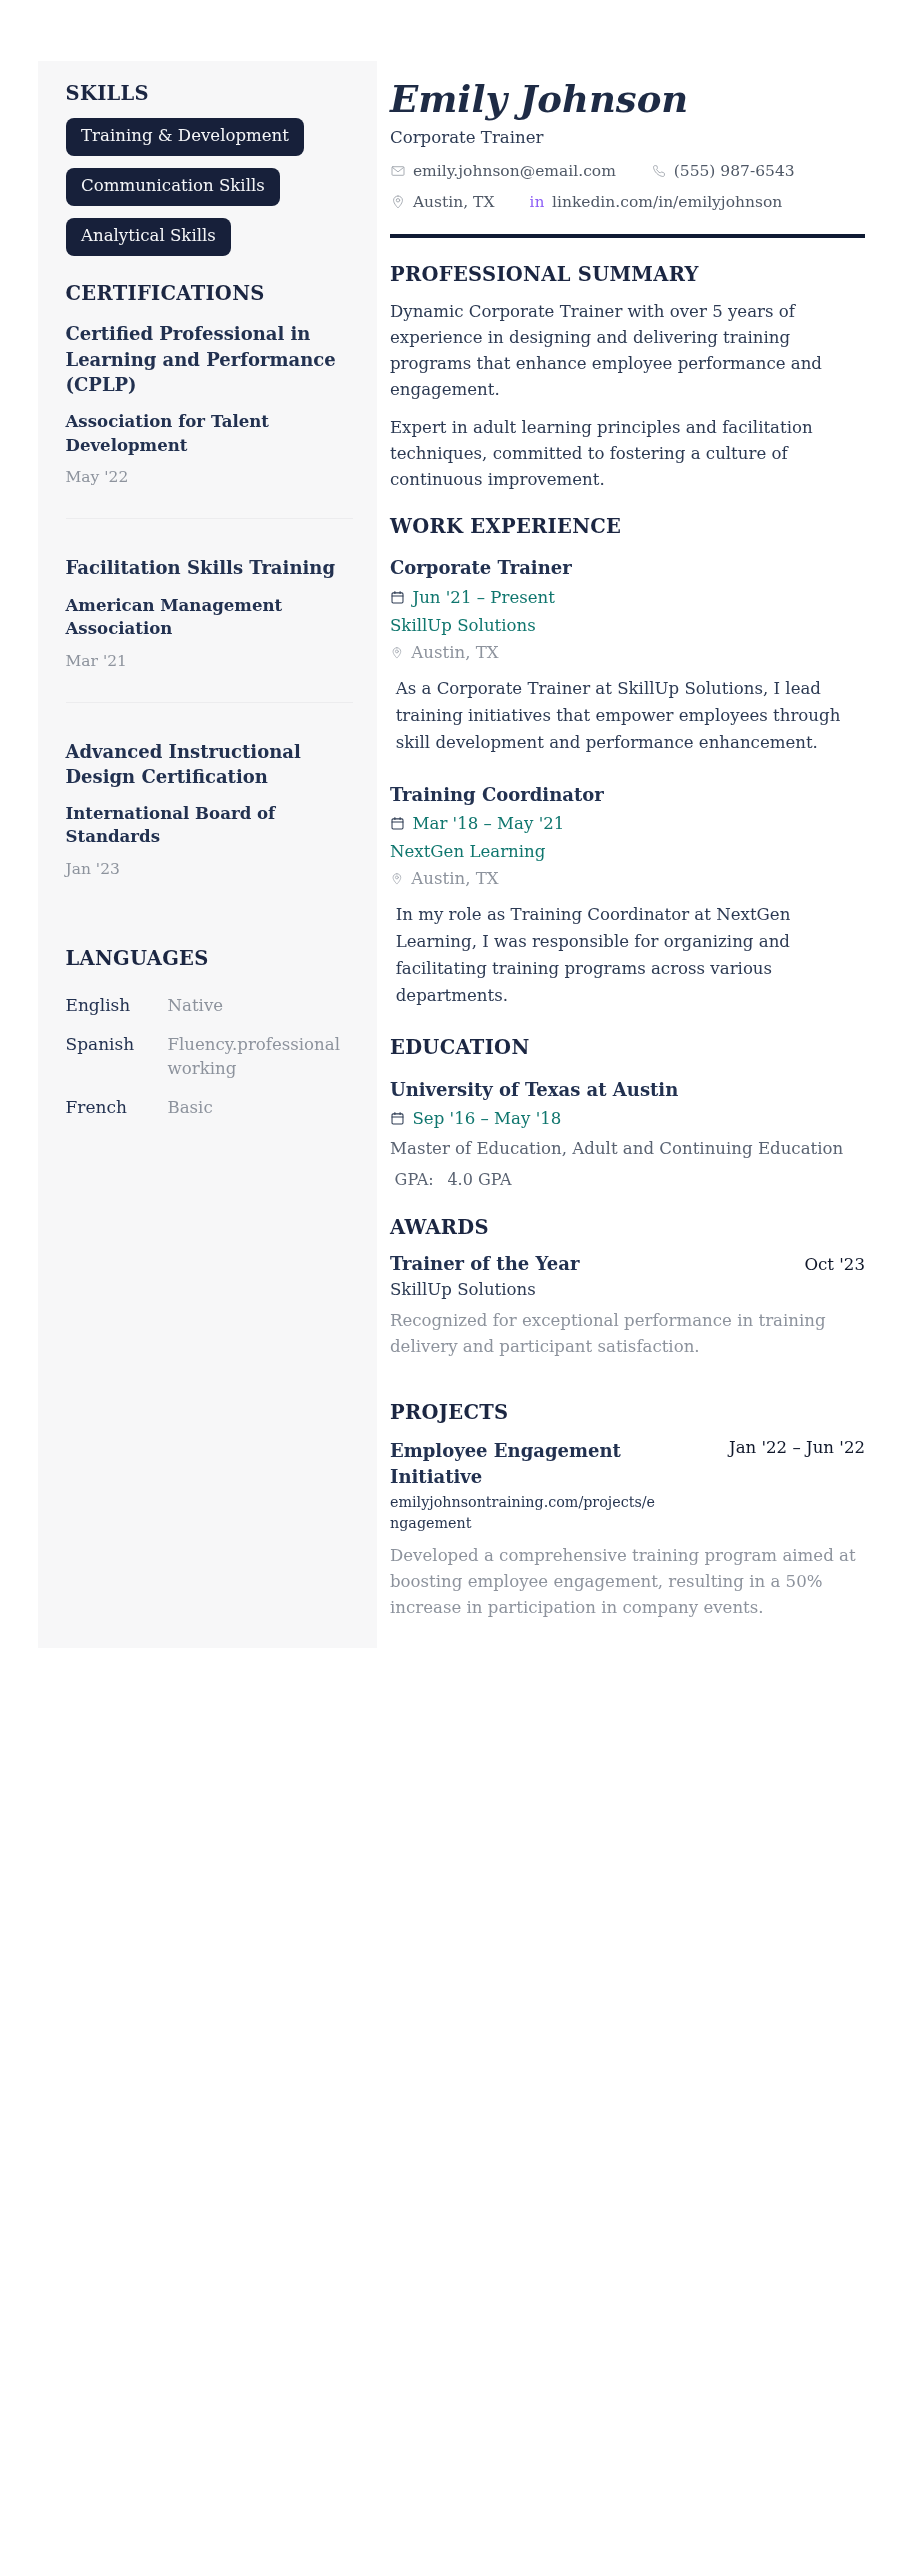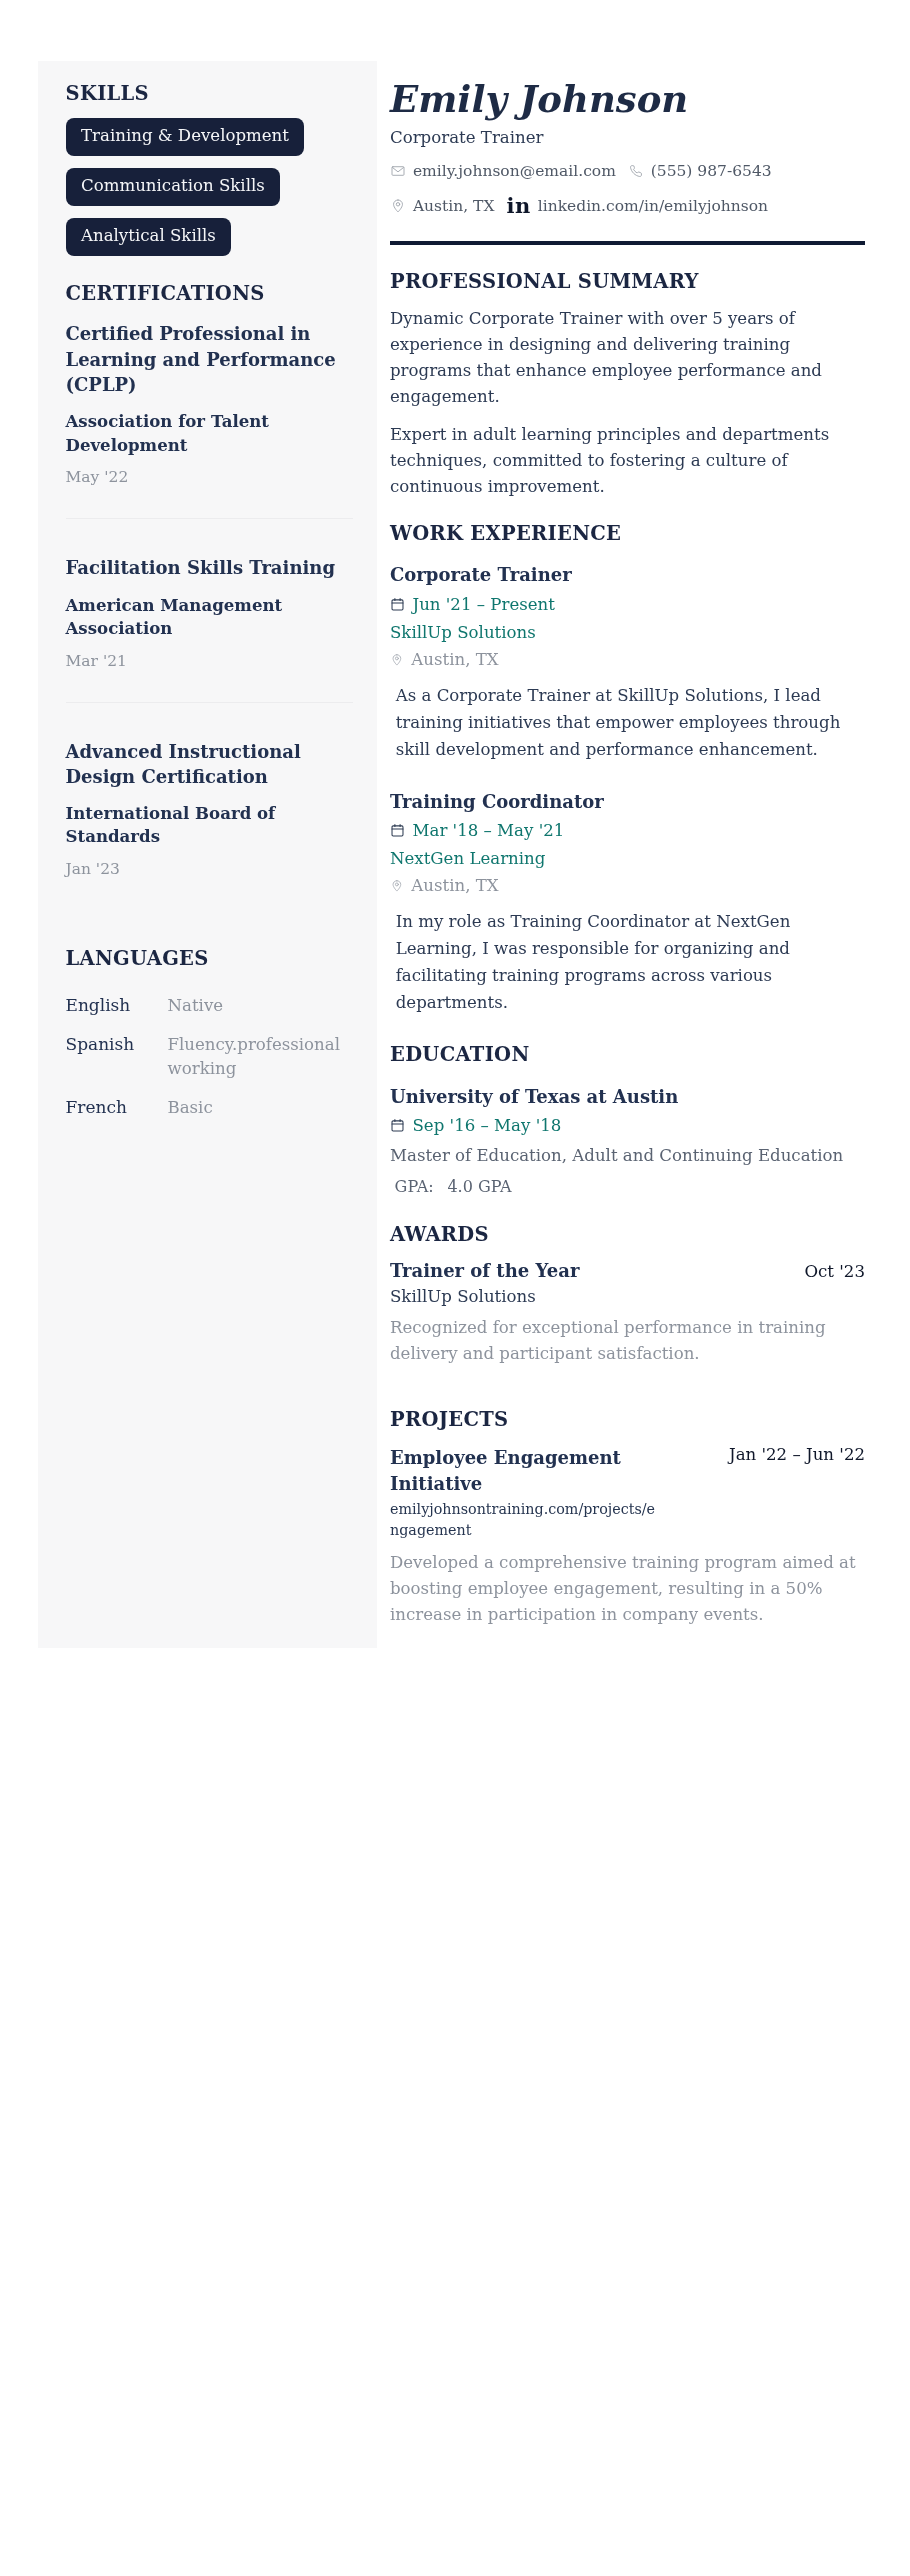--- a/index.html
+++ b/index.html
@@ -37,27 +37,27 @@
   .lang-name { width: 102px; flex: none; font-size: 17px; color: #223150; line-height: 1.4; }
   .lang-level { font-size: 16.6px; color: #8d939d; line-height: 1.4; max-width: 189px; }
 
   
   .main { position: absolute; left: 390px; top: 36px; width: 475px; }
   .person-name {
     font-size: 37px; font-style: italic; font-weight: 600; color: #1e2b45;
     line-height: 1.15; margin-top: 16.6px;
   }
   .person-title { font-size: 16.6px; color: #2c3a53; margin-top: 5.7px; line-height: 1.4; }
-  .contact-row { display: flex; gap: 12px; align-items: center; }
+  .contact-row { display: flex; gap: 35px; align-items: center; }
   .contact-row.first { margin-top: 12.6px; }
   .contact-row.second { margin-top: 13.8px; }
   .contact-item { display: flex; align-items: center; gap: 6.9px; font-size: 15.5px; color: #4f5866; }
   .contact-item svg { display: block; }
   .icon-stroke { stroke: #a0a5ad; fill: none; stroke-width: 1.6; stroke-linecap: round; stroke-linejoin: round; }
-  .in-glyph { font-size: 21px; color: #0f172a; font-weight: 700; letter-spacing: 0.6px; }
+  .in-glyph { font-size: 15px; color: #8b5cf6; font-weight: 400; letter-spacing: 0.6px; }
   .head-divider { margin-top: 23px; height: 4px; background: #0f1a33; width: 100%; }
 
   .main-section-summary { margin-top: 25px; }
   .summary-p { font-size: 16.6px; line-height: 26px; color: #2c3a53; margin-top: 12.6px; }
   .summary-p + .summary-p { margin-top: 11.5px; }
 
   .main-section { margin-top: 27.5px; }
   .main-section.work { margin-top: 22px; }
   .main-section.projects { margin-top: 41px; }
 
@@ -185,21 +185,21 @@
         <span class="in-glyph">in</span>
         <span>linkedin.com/in/emilyjohnson</span>
       </div>
     </div>
 
     <div class="head-divider"></div>
 
     <section class="main-section-summary">
       <h2 class="main-title">PROFESSIONAL SUMMARY</h2>
       <p class="summary-p">Dynamic Corporate Trainer with over 5 years of experience in designing and delivering training programs that enhance employee performance and engagement.</p>
-      <p class="summary-p">Expert in adult learning principles and departments techniques, committed to fostering a culture of continuous improvement.</p>
+      <p class="summary-p">Expert in adult learning principles and facilitation techniques, committed to fostering a culture of continuous improvement.</p>
     </section>
 
     <section class="main-section work">
       <h2 class="main-title">WORK EXPERIENCE</h2>
 
       <div class="job">
         <div class="job-role">Corporate Trainer</div>
         <div class="meta-row">
           <span>
             <svg width="15" height="15" viewBox="0 0 26 26">

